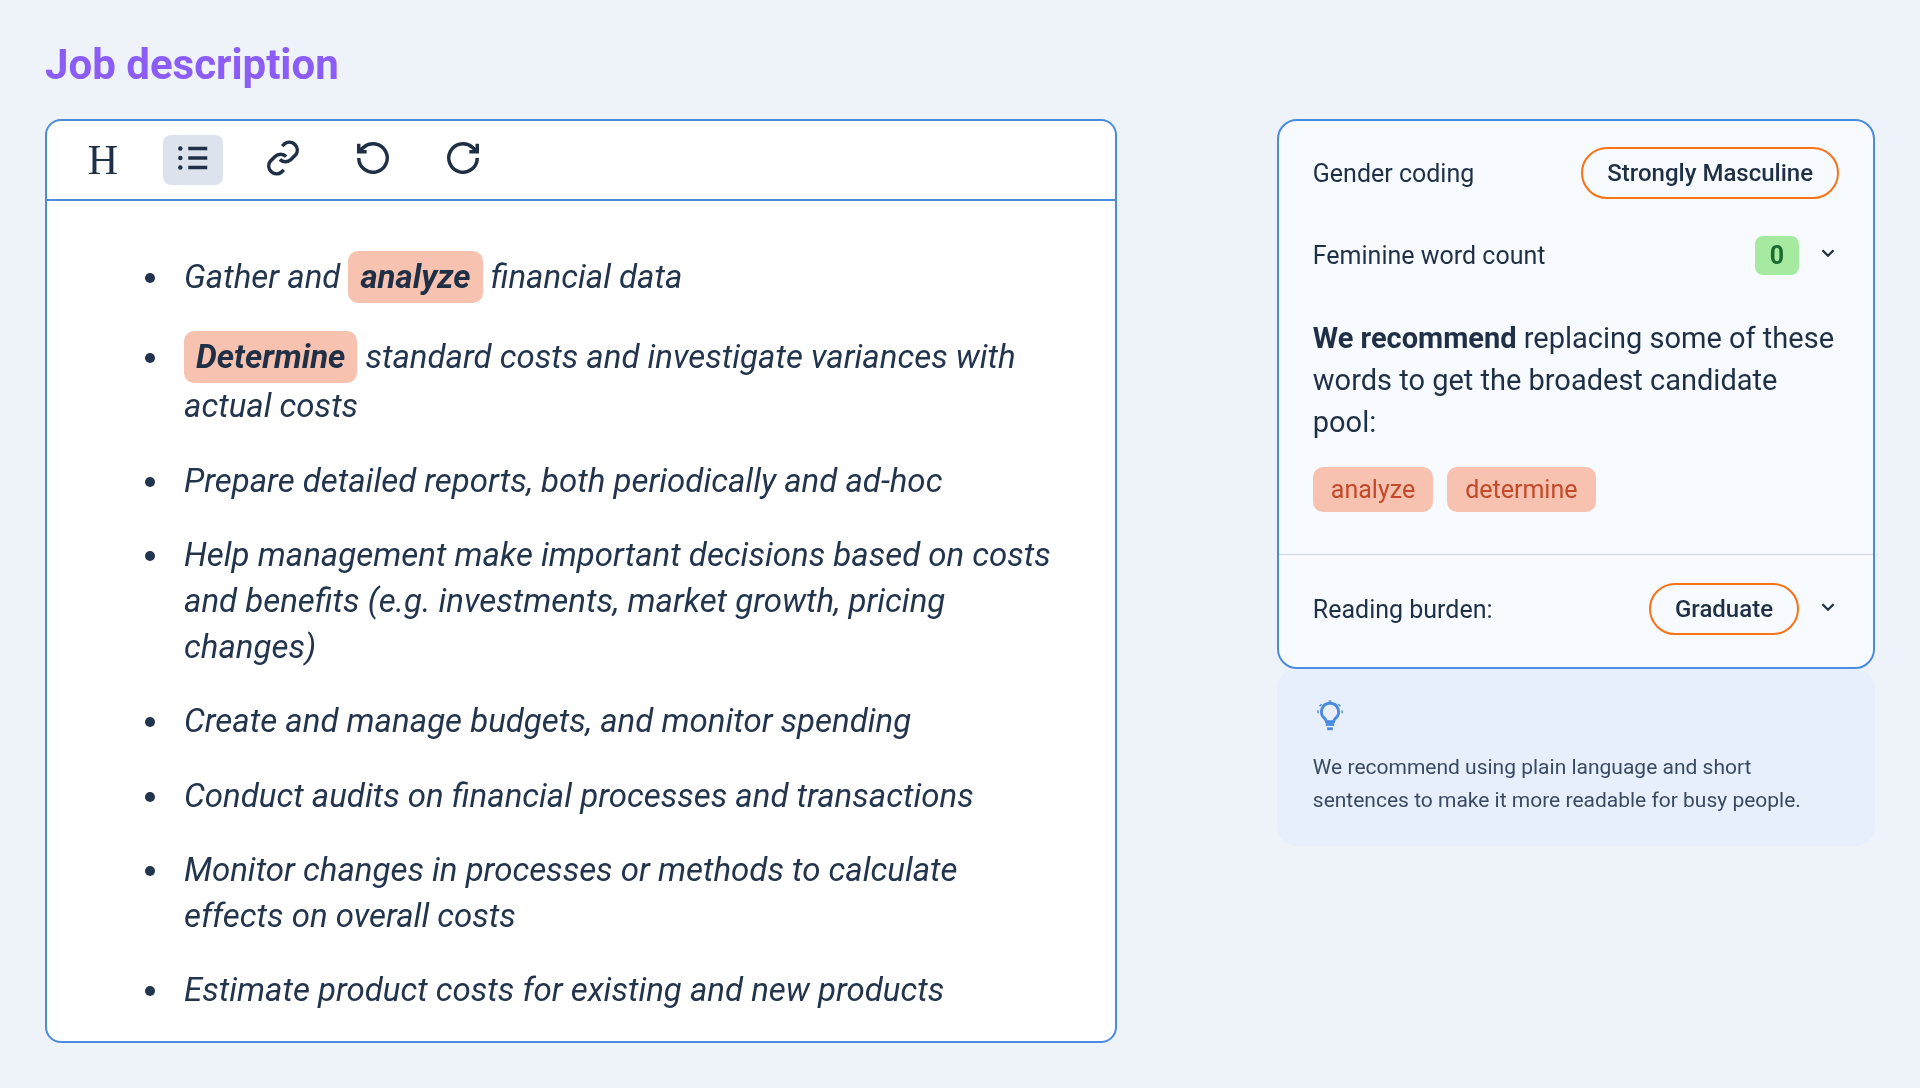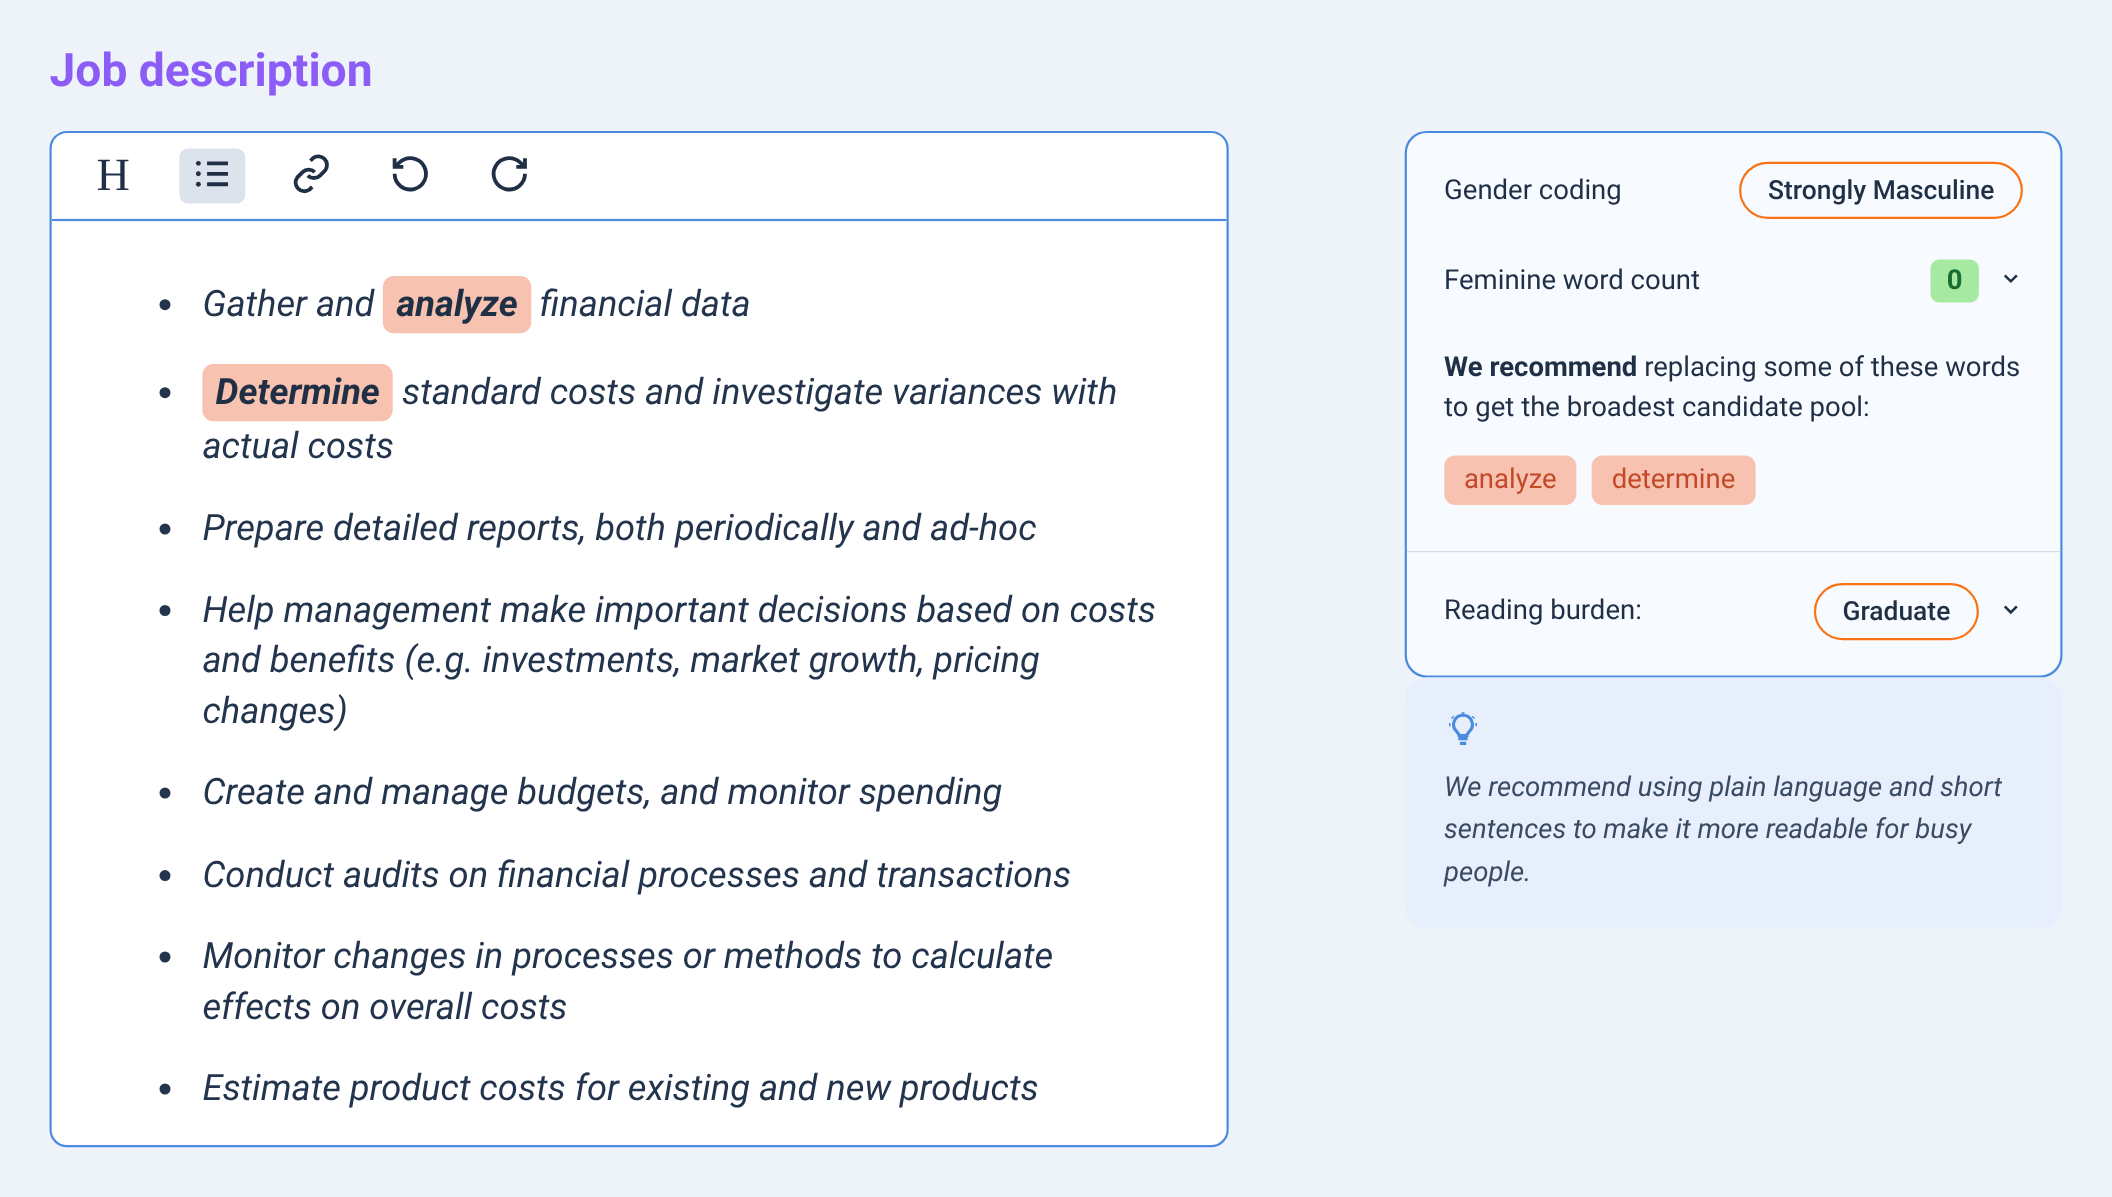--- a/index.html
+++ b/index.html
@@ -102,21 +102,21 @@
   font-weight: 700;
   padding: 5px 14px;
   min-width: 44px;
   text-align: center;
 }
 .count-green { background: #a6e9a0; color: #1a6b2f; }
 .count-orange { background: #f7c2b0; color: #c24a2a; }
 .chev { cursor: pointer; }
 .chev svg { width: 22px; height: 22px; stroke: #1f2f45; stroke-width: 2.5; fill: none; }
 .recommend-block { margin-top: 34px; }
-.recommend-text { font-size: 25px; color: #1f2f45; line-height: 1.45; }
+.recommend-text { font-size: 29px; color: #1f2f45; line-height: 1.45; }
 .recommend-text b { font-weight: 700; }
 .word-chips { display: flex; gap: 14px; margin-top: 24px; }
 .chip {
   background: #f7c2b0;
   color: #c24a2a;
   border-radius: 10px;
   padding: 8px 18px;
   font-size: 25px;
 }
 .divider {
@@ -125,22 +125,21 @@
   margin: 42px -34px 26px -34px;
 }
 .tip-card {
   background: #e6effb;
   border-radius: 20px;
   padding: 30px 36px 30px 36px;
 }
 .bulb-icon { margin-bottom: 14px; }
 .bulb-icon svg { width: 34px; height: 34px; stroke: #4a8be0; stroke-width: 2; fill: none; }
 .tip-text {
-  font-size: 25px;
-  font-style: italic;
+  font-size: 21px;
   color: #3a4a63;
   line-height: 1.55;
 }
 </style>
 </head>
 <body>
 
 <h1 class="page-title">Job description</h1>
 
 <div class="layout">

